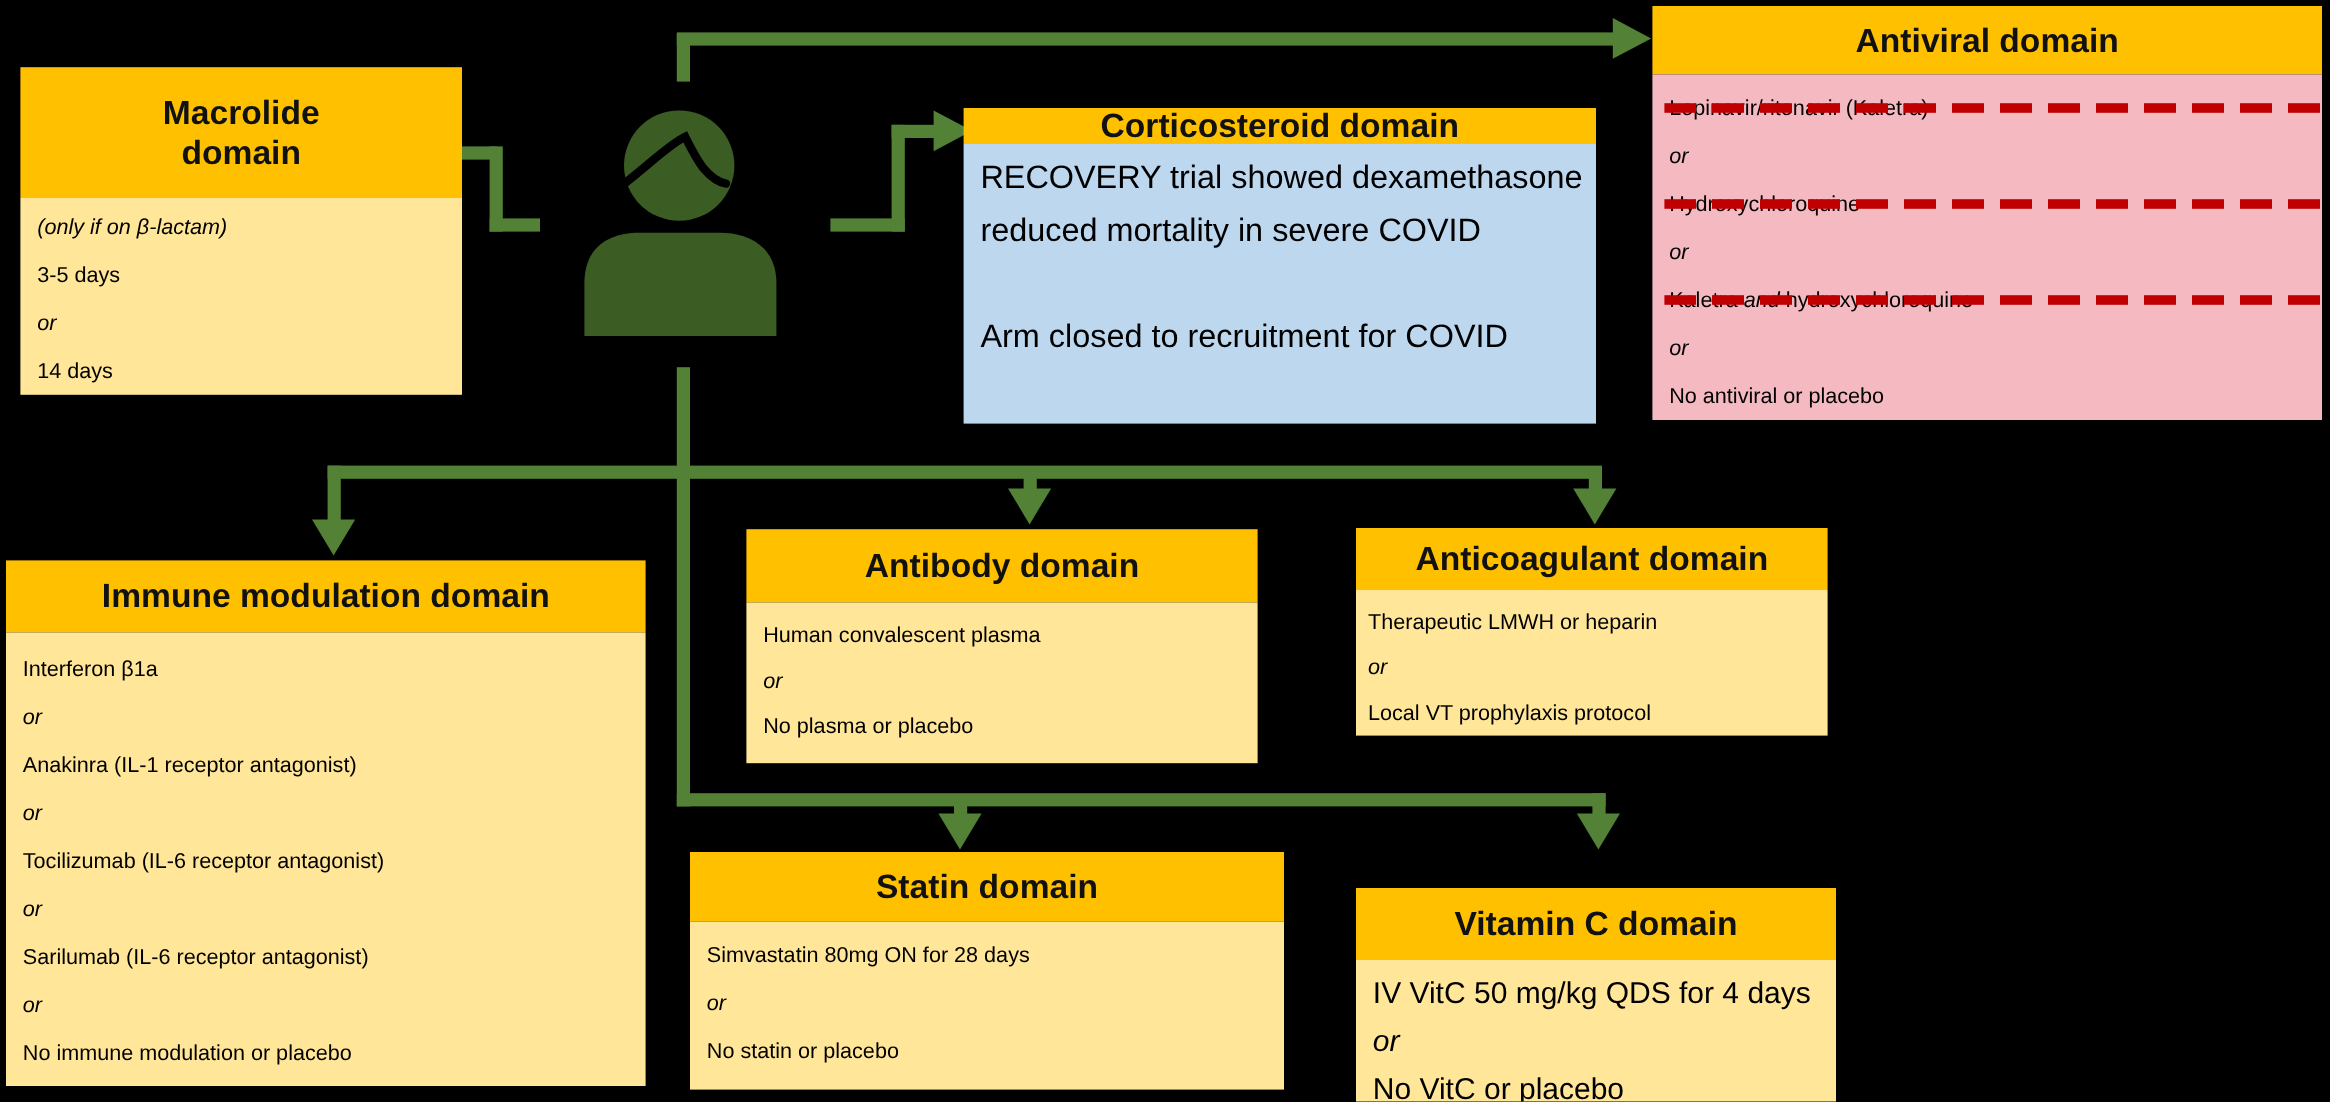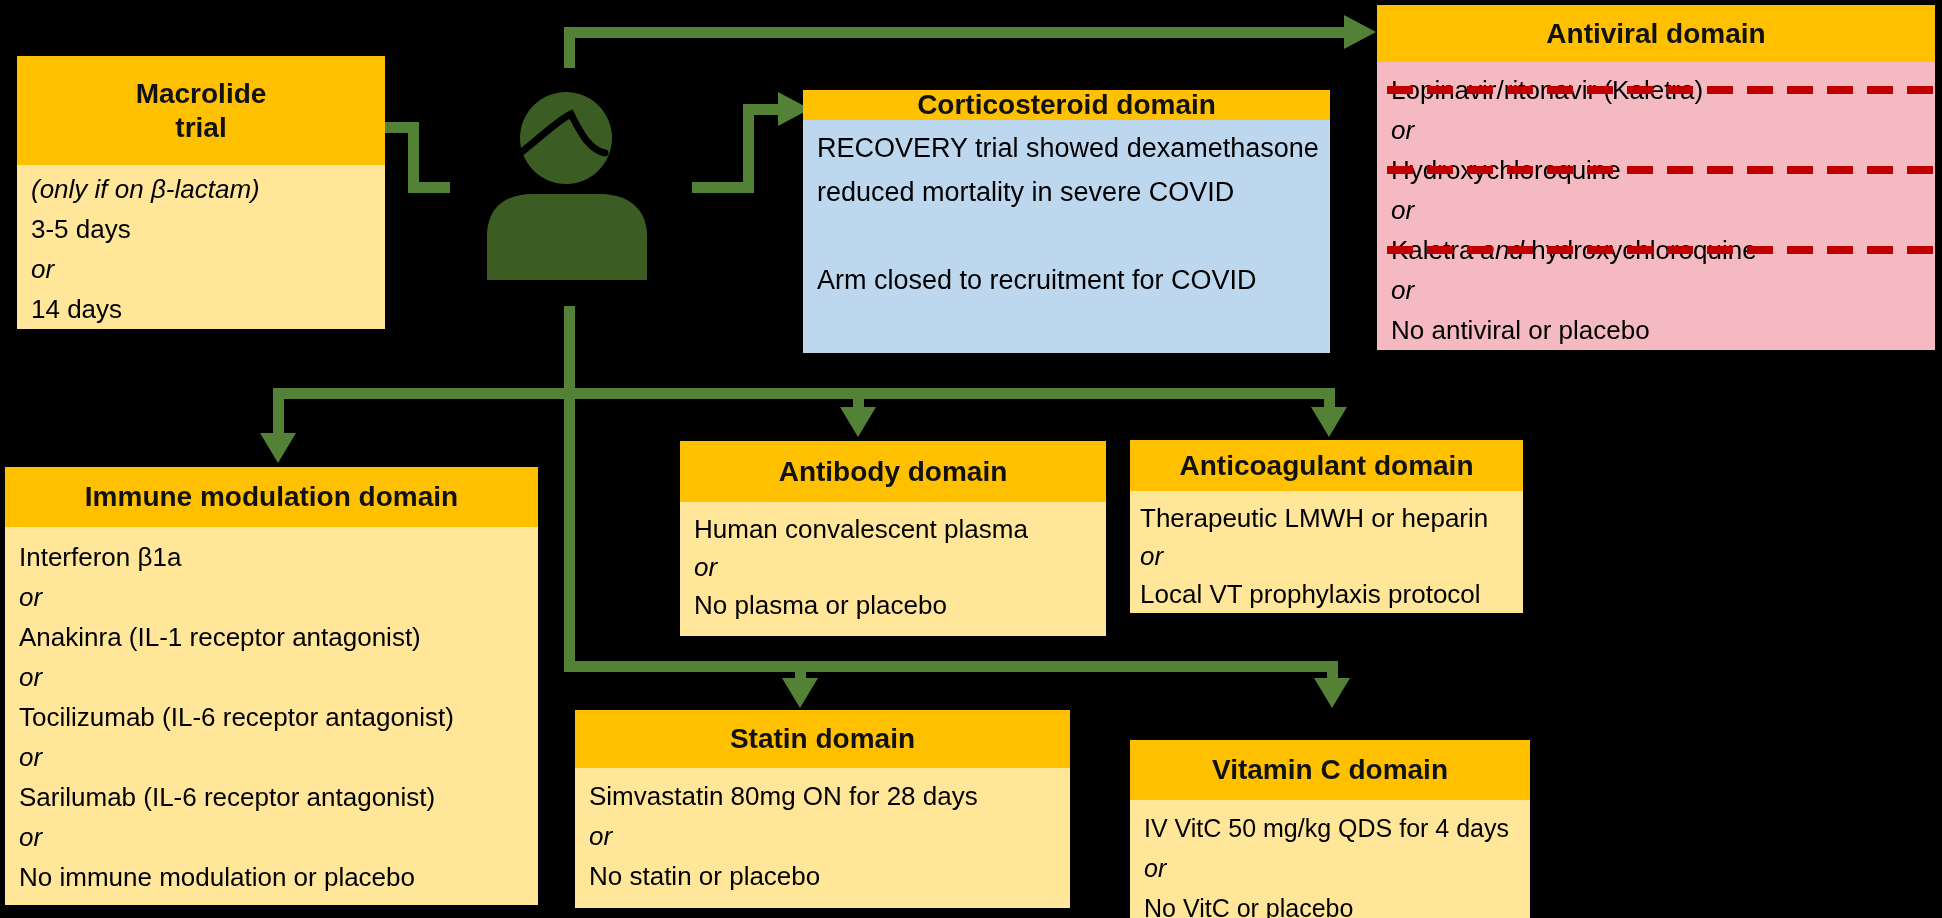--- a/index.html
+++ b/index.html
@@ -9,21 +9,21 @@
     font-family:"Liberation Sans","DejaVu Sans",sans-serif;
     color:var(--text,#000);
   }
   .box{position:absolute;display:flex;flex-direction:column;}
   .box-header{
     background:var(--header,#FFC000);
     font-weight:bold;font-size:28px;line-height:1.18;
     display:flex;flex-direction:column;align-items:center;justify-content:center;
     text-align:center;color:#111;
   }
-  .box-body{flex:1;padding:8px 14px 0 14px;font-size:26px;line-height:40px;}
+  .box-body{flex:1;padding:8px 14px 0 14px;font-size:18px;line-height:40px;}
   .body-yellow{background:var(--body-yellow,#FFE699);}
   .body-blue{background:var(--body-blue,#BDD7EE);}
   .body-pink{background:var(--body-pink,#F5B9C2);}
   .line{display:block;white-space:nowrap;}
   .line:empty::before{content:"\00a0";}
   .or{font-style:italic;}
   .note{font-style:italic;}
   .struck{position:relative;}
   .struck::after{
     content:"";position:absolute;left:-4px;right:-14px;top:16px;height:8px;
@@ -85,21 +85,21 @@
 
 <svg class="person" viewBox="0 0 200 196" aria-hidden="true">
   <circle cx="98" cy="54" r="46" fill="var(--person-green,#3B5C22)"></circle>
   <path d="M 51,70 C 72,54 90,36 103,30 C 107,38 112,48 118,56 C 124,63 130,68 137,69" fill="none" stroke="#000" stroke-width="7" stroke-linecap="round"></path>
   <path d="M 19,196 L 19,152 C 19,120 42,110 64,110 L 132,110 C 154,110 179,120 179,152 L 179,196 Z" fill="var(--person-green,#3B5C22)"></path>
 </svg>
 
 <div class="box" style="left:17px;top:56px;width:368px;height:273px;">
   <div class="box-header" style="height:110px;">
     <span>Macrolide</span>
-    <span>trial</span>
+    <span>domain</span>
   </div>
   <div class="box-body body-yellow" style="padding-top:4px;">
     <span class="line note">(only if on β-lactam)</span>
     <span class="line">3-5 days</span>
     <span class="line or">or</span>
     <span class="line">14 days</span>
   </div>
 </div>
 
 <div class="box" style="left:1377px;top:5px;width:558px;height:345px;">
@@ -139,21 +139,21 @@
     <span class="line">Anakinra (IL-1 receptor antagonist)</span>
     <span class="line or">or</span>
     <span class="line">Tocilizumab (IL-6 receptor antagonist)</span>
     <span class="line or">or</span>
     <span class="line">Sarilumab (IL-6 receptor antagonist)</span>
     <span class="line or">or</span>
     <span class="line">No immune modulation or placebo</span>
   </div>
 </div>
 
-<div class="box" style="left:680px;top:441px;width:426px;height:195px;">
+<div class="box" style="left:622px;top:441px;width:426px;height:195px;">
   <div class="box-header" style="height:61px;">
     <span>Antibody domain</span>
   </div>
   <div class="box-body body-yellow" style="line-height:38px;">
     <span class="line">Human convalescent plasma</span>
     <span class="line or">or</span>
     <span class="line">No plasma or placebo</span>
   </div>
 </div>
 

